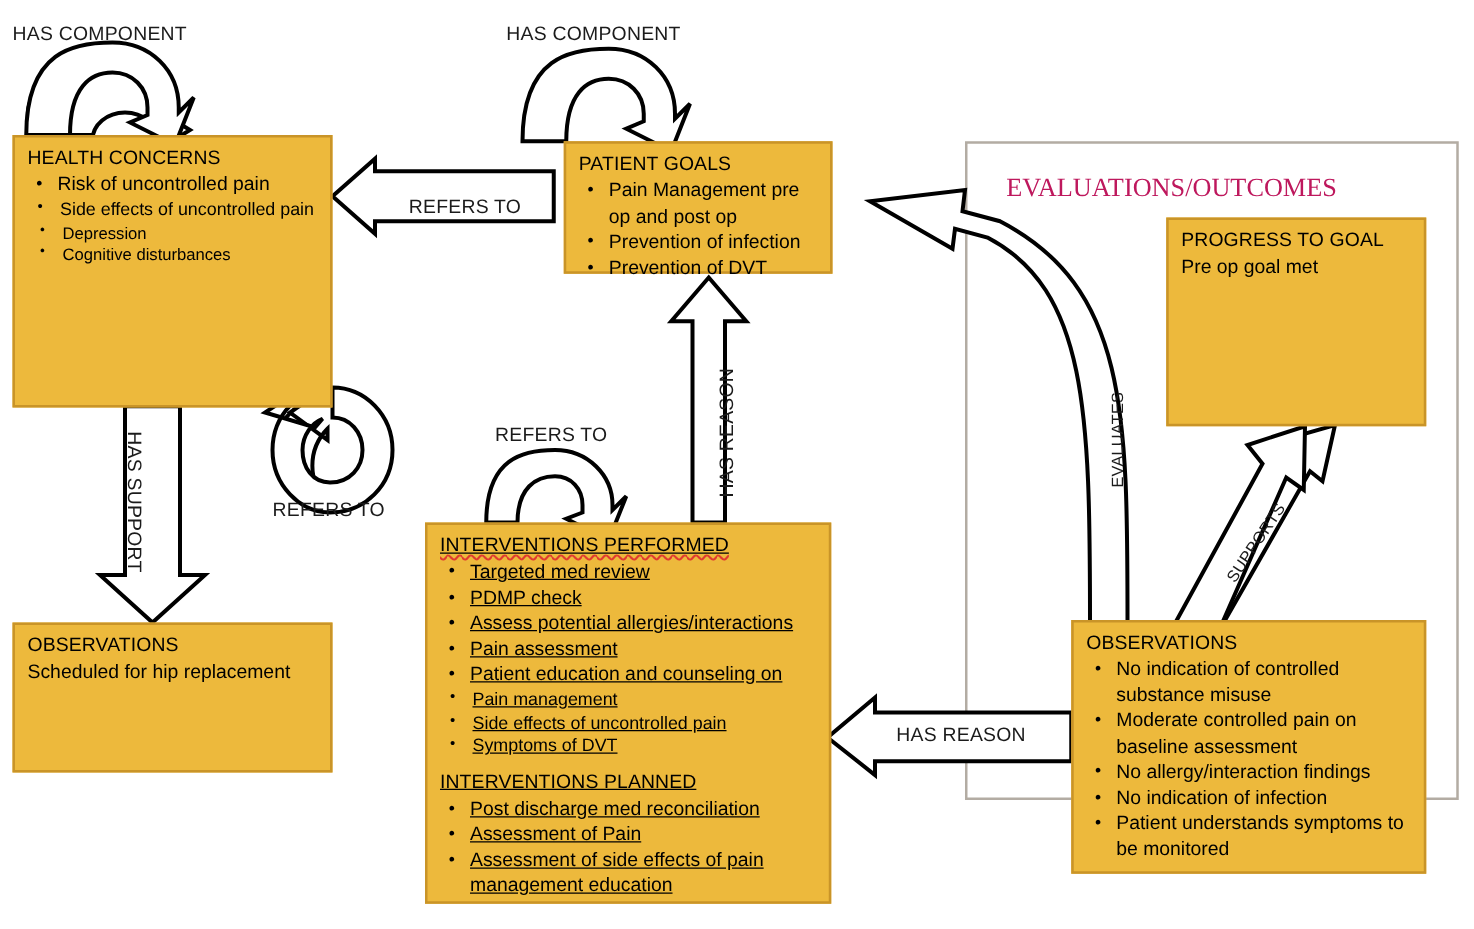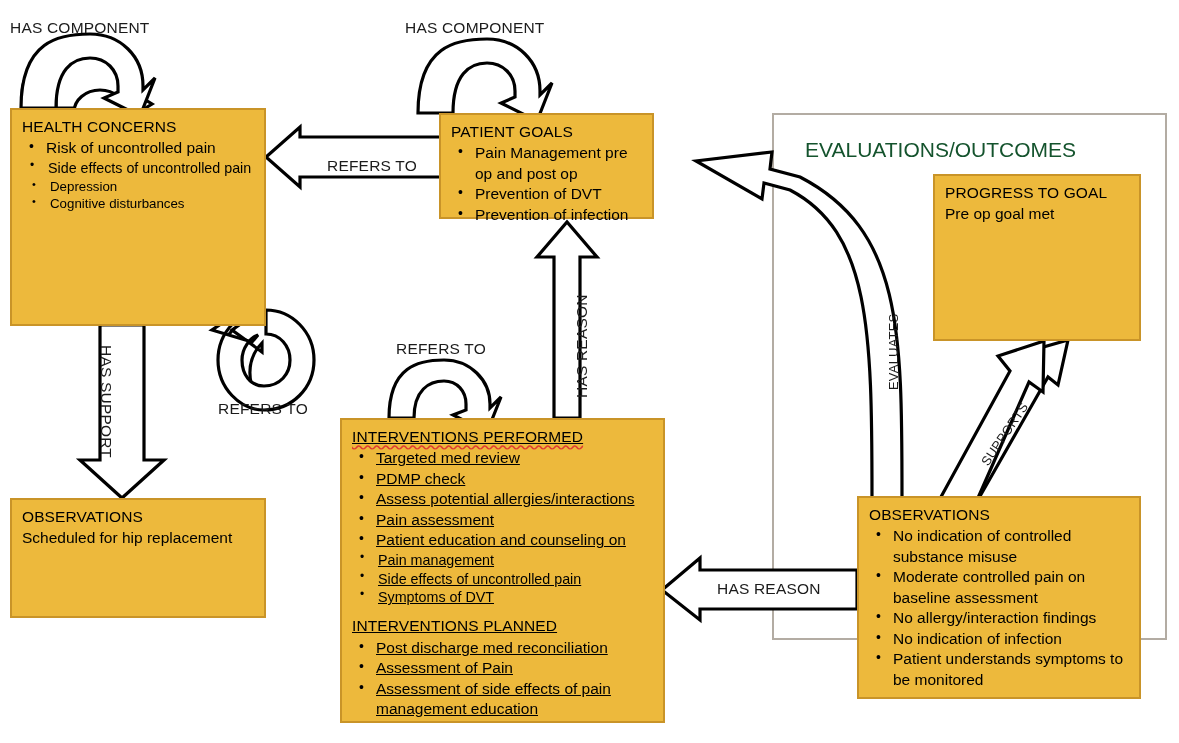--- a/index.html
+++ b/index.html
@@ -39,23 +39,24 @@
   #group{
     position:absolute;
     border:2.5px solid #b3aca3;
     background:transparent;
     box-sizing:border-box;
     z-index:1;
   }
   #group-title{
     position:absolute;
     font-size:21px;
-    color:#14532d;
+    color:#be185d;
     z-index:2;
     white-space:nowrap;
+    font-family:Liberation Serif, serif;
   }
 
   
   svg.arrows{position:absolute;left:0;top:0;width:1179px;height:743px;z-index:3;overflow:visible;}
   svg.arrows .blk{fill:#ffffff;stroke:#000000;stroke-width:3.2;stroke-linejoin:miter;}
 
   
   .rel{
     position:absolute;
     font-size:15.5px;
@@ -139,26 +140,26 @@
     </ul>
     <ul class="l2">
       <li>Side effects of uncontrolled pain</li>
     </ul>
     <ul class="l3">
       <li>Depression</li>
       <li>Cognitive disturbances</li>
     </ul>
   </div>
 
-  <div class="node" style="left:439px;top:113px;width:215px;height:106px;">
+  <div class="node" style="left:451px;top:113px;width:215px;height:106px;">
     <span class="title">PATIENT GOALS</span>
     <ul class="l1">
       <li>Pain Management pre op and post op</li>
+      <li>Prevention of infection</li>
       <li>Prevention of DVT</li>
-      <li>Prevention of infection</li>
     </ul>
   </div>
 
   <div class="node" style="left:10px;top:498px;width:256px;height:120px;">
     <span class="title">OBSERVATIONS</span>
     <span class="plain">Scheduled for hip replacement</span>
   </div>
 
   <div class="node" style="left:340px;top:418px;width:325px;height:305px;text-decoration:underline;">
     <span class="title spell">INTERVENTIONS PERFORMED</span>

